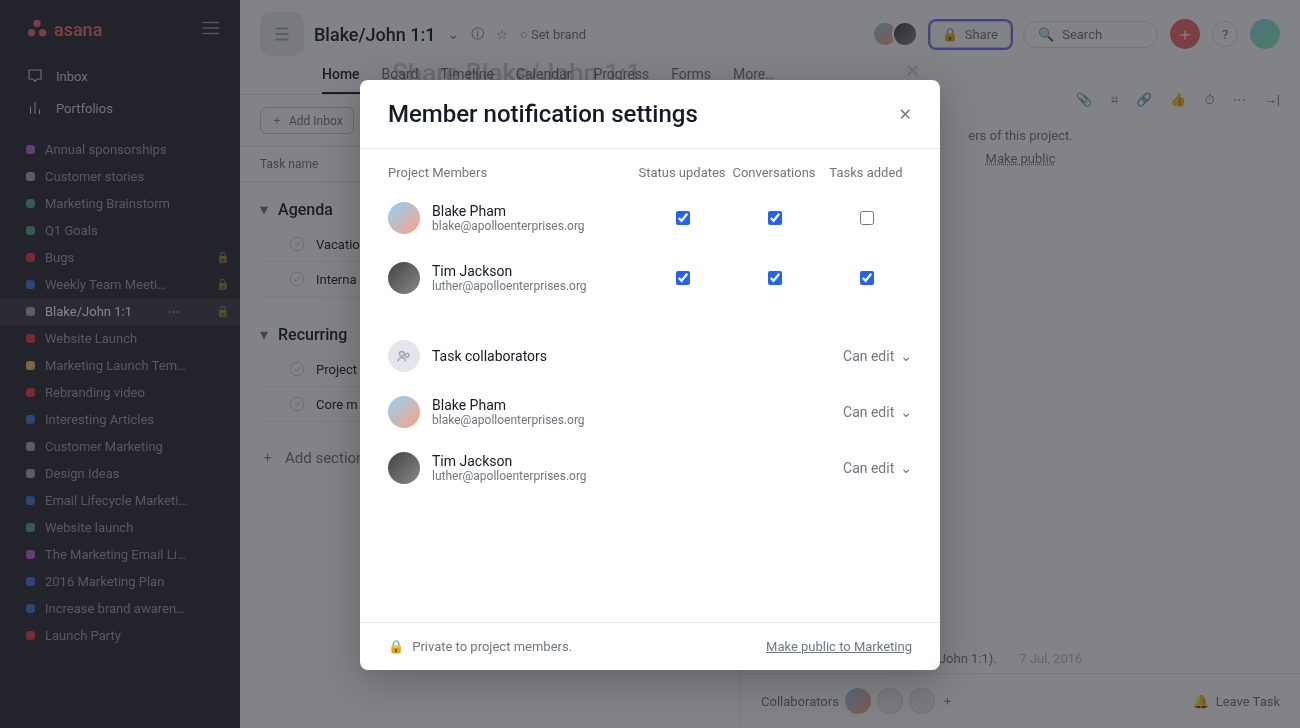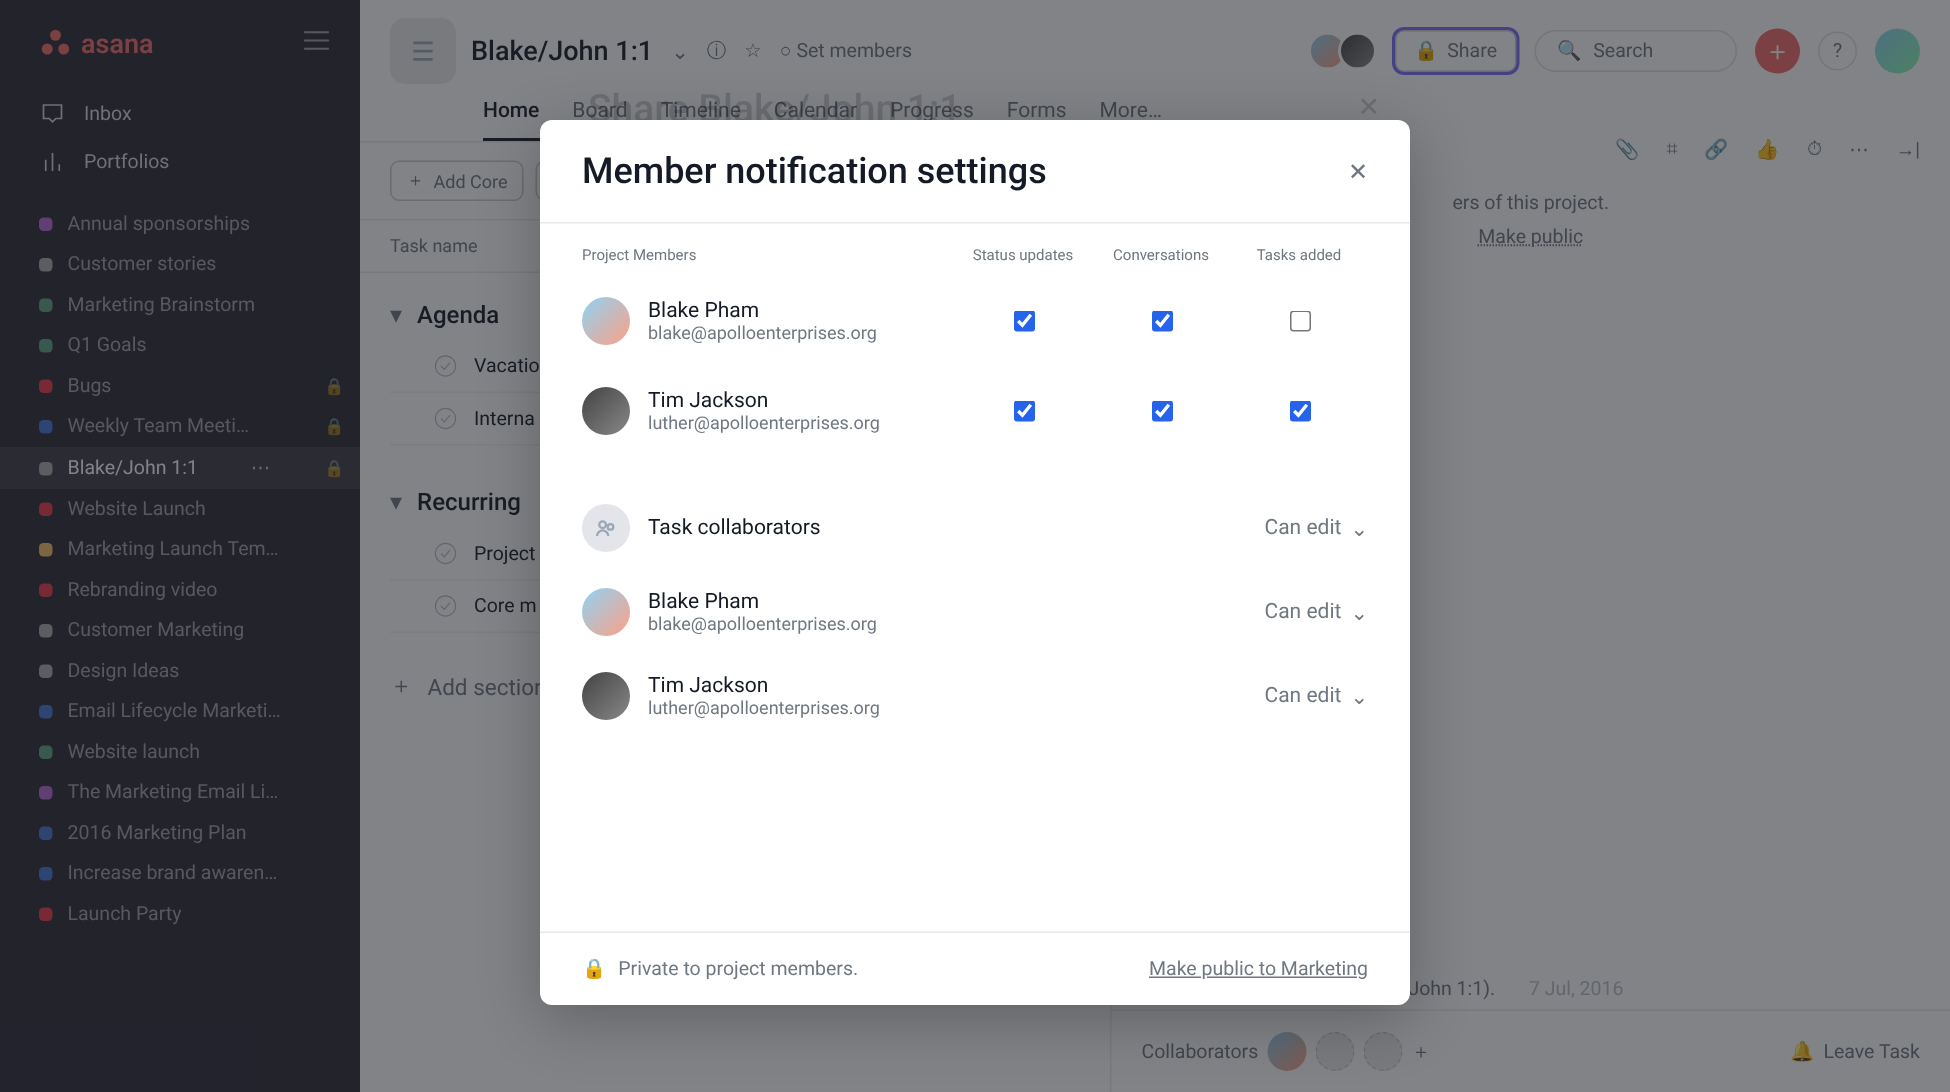--- a/index.html
+++ b/index.html
@@ -84,21 +84,21 @@
 
   
   .scrim { position:absolute; inset:0; background:var(--dim-overlay); }
 
   
   .modal { position:absolute; left:360px; top:80px; width:580px; background:#fff; border-radius:8px; box-shadow:0 10px 40px rgba(0,0,0,0.25); overflow:hidden; display:flex; flex-direction:column; height:590px;}
   .modal-head { display:flex; align-items:center; justify-content:space-between; padding:20px 28px; border-bottom:1px solid var(--border);}
   .modal-head h2 { margin:0; font-size:24px; font-weight:500;}
   .close-x { cursor:pointer; color:var(--muted); font-size:16px;}
   .mgrid { display:grid; grid-template-columns: 1fr 92px 92px 92px; align-items:center; padding:16px 28px 0;}
-  .mgrid .gh { color:var(--muted); font-size:10px; text-align:center; padding-bottom:8px;}
+  .mgrid .gh { color:var(--muted); font-size:13px; text-align:center; padding-bottom:8px;}
   .mgrid .gh:first-child { text-align:left;}
   .memcell { padding:14px 0; display:flex; align-items:center; gap:12px;}
   .memname { font-size:14px; color:var(--header-text);}
   .mememail { font-size:12px; color:var(--muted);}
   .cb { display:flex; justify-content:center; padding:14px 0;}
   .avimg { width:32px; height:32px; border-radius:50%; }
   .av-blake { background:linear-gradient(135deg,#8fd3f4,#fda085);}
   .av-tim { background:linear-gradient(135deg,#434343,#888);}
   .modal-footer { margin-top:auto; border-top:1px solid var(--border); padding:16px 28px; display:flex; align-items:center; justify-content:space-between; color:var(--muted);}
   .modal-footer .priv { display:flex; align-items:center; gap:8px;}
@@ -192,20 +192,24 @@
       </div>
       <div class="sb-proj">
         <span class="dot" style="background:#f1bd6c"></span>
         <span class="label">Marketing Launch Tem…</span>
       </div>
       <div class="sb-proj">
         <span class="dot" style="background:#e8384f"></span>
         <span class="label">Rebranding video</span>
       </div>
       <div class="sb-proj">
+        <span class="dot" style="background:#4573d2"></span>
+        <span class="label">Interesting Articles</span>
+      </div>
+      <div class="sb-proj">
         <span class="dot" style="background:#aaaaaa"></span>
         <span class="label">Customer Marketing</span>
       </div>
       <div class="sb-proj">
         <span class="dot" style="background:#aaaaaa"></span>
         <span class="label">Design Ideas</span>
       </div>
       <div class="sb-proj">
         <span class="dot" style="background:#4573d2"></span>
         <span class="label">Email Lifecycle Marketi…</span>
@@ -241,21 +245,21 @@
           <line x1="5" y1="12" x2="19" y2="12"></line>
           <line x1="5" y1="18" x2="19" y2="18"></line>
         </svg>
     </div>
     <div style="display:flex; flex-direction:column; gap:4px;">
       <div class="hdr-meta">
         <span class="proj-title">Blake/John 1:1</span>
         <span class="chev">⌄</span>
         <span>ⓘ</span>
         <span>☆</span>
-        <span>○ <span>Set members</span></span>
+        <span>○ <span>Set brand</span></span>
       </div>
     </div>
     <div class="hdr-right">
       <div class="avatars">
         <div class="av"></div>
           <div class="av" style="background:linear-gradient(135deg,#434343,#888);"></div>
       </div>
       <div class="share-btn">
         <span>🔒</span>
         <span>Share</span>
@@ -274,21 +278,21 @@
       <div class="tab active">Home</div>
       <div class="tab">Board</div>
       <div class="tab">Timeline</div>
       <div class="tab">Calendar</div>
       <div class="tab">Progress</div>
       <div class="tab">Forms</div>
       <div class="tab">More…</div>
     </div>
 
   <div class="toolbar">
-    <div class="add-task">＋ <span>Add Core</span></div>
+    <div class="add-task">＋ <span>Add Inbox</span></div>
     <div class="add-task-split">⌄</div>
   </div>
 
   <div class="listhdr">Task name</div>
 
   <div id="sections">
       <div class="section">
         <div class="sec-title">
           <span class="caret">▾</span>
           <span>Agenda</span>

